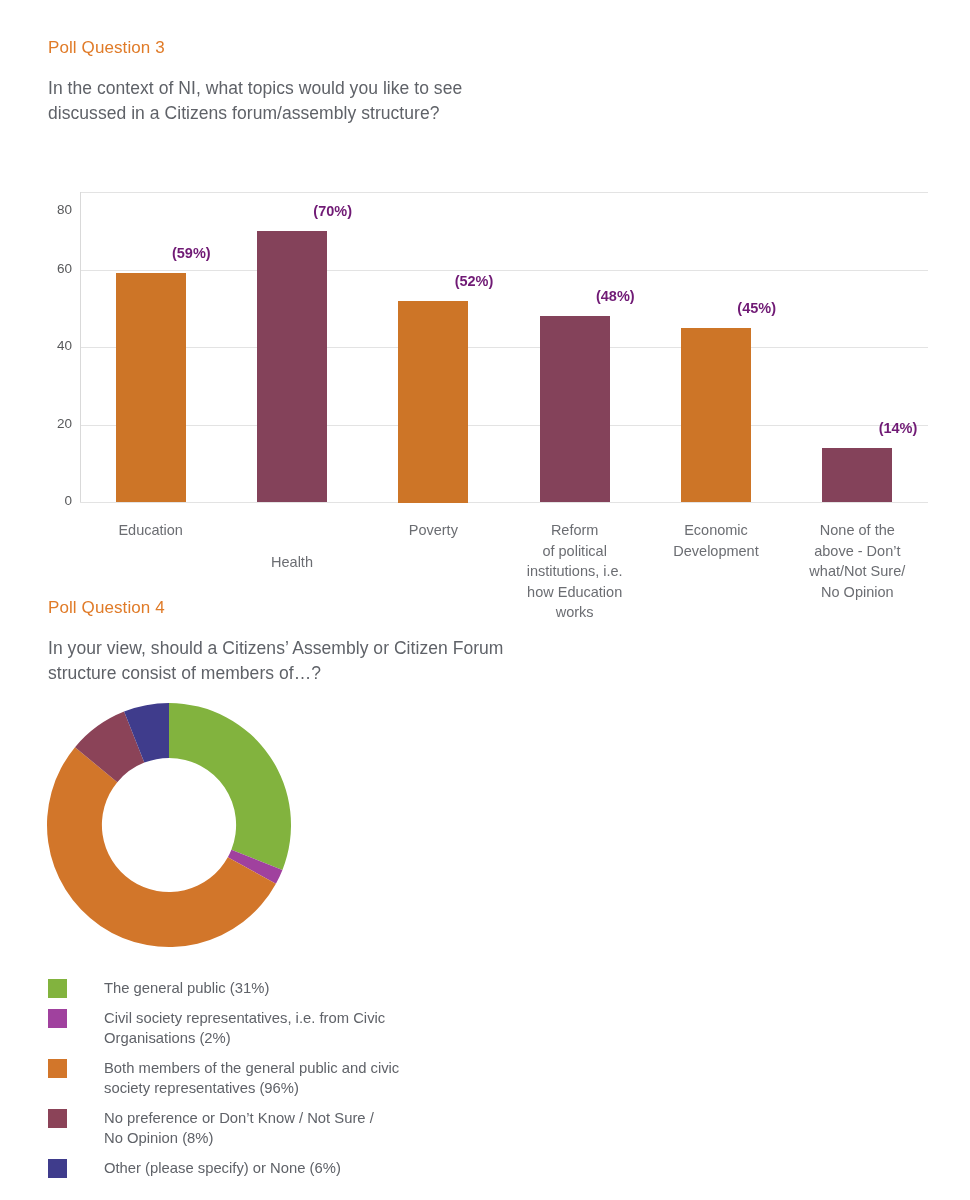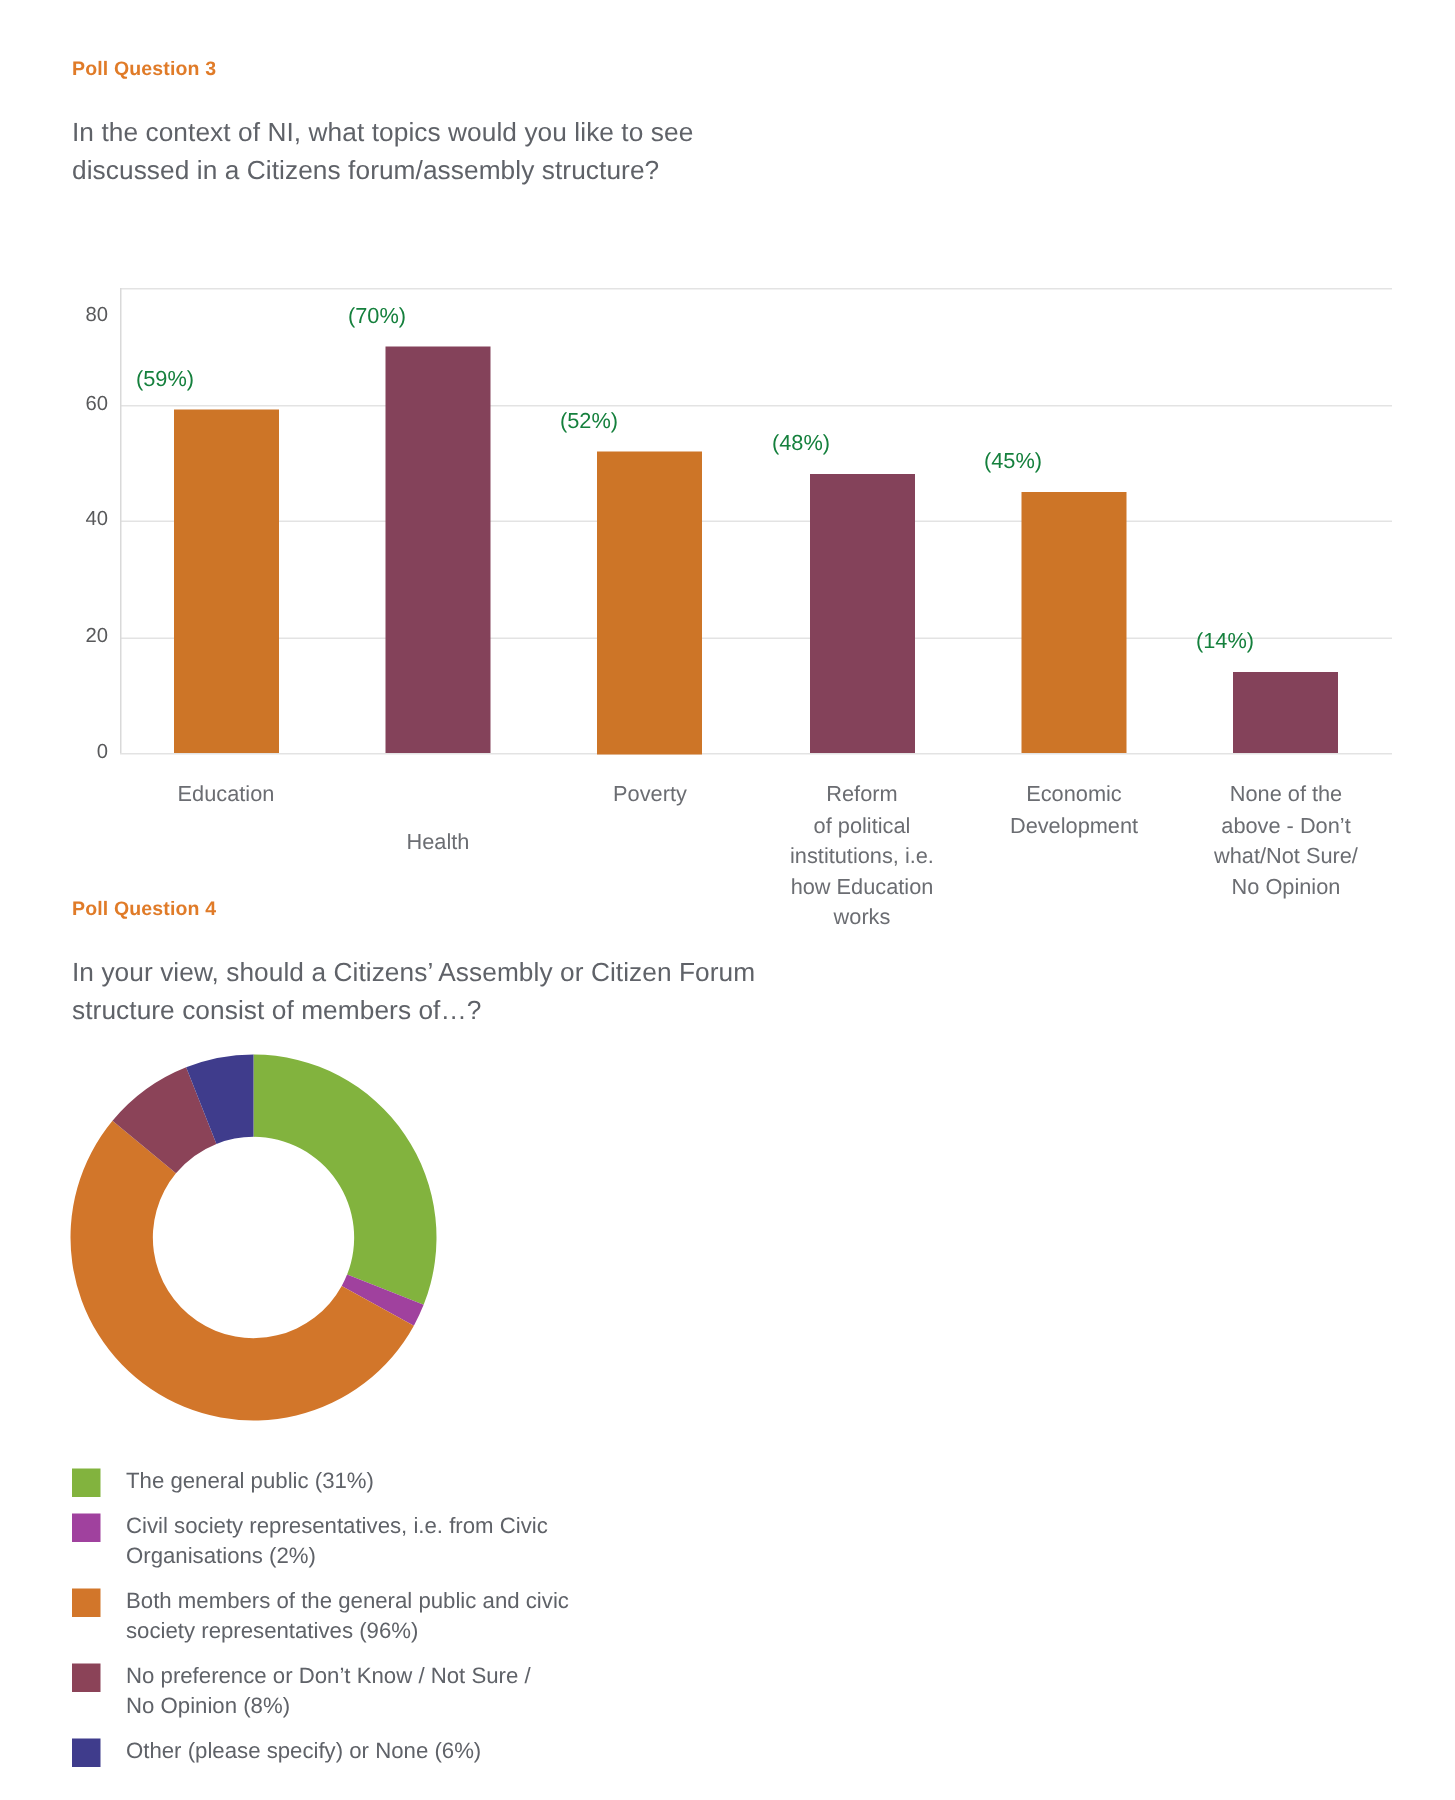--- a/index.html
+++ b/index.html
@@ -8,22 +8,22 @@
     height: 1200px;
     background: #ffffff;
     font-family: "Liberation Sans", sans-serif;
     overflow: hidden;
   }
   .page { position: relative; width: 970px; height: 1200px; background: #fff; }
 
   
   .q-heading {
     position: absolute;
-    font-size: 13px;
-    font-weight: bold;
+    font-size: 17px;
+    font-weight: normal;
     color: #e07b28;
     letter-spacing: 0.1px;
   }
   .q-text {
     position: absolute;
     font-size: 17.5px;
     line-height: 25px;
     color: #5f6268;
     letter-spacing: 0.05px;
   }
@@ -47,41 +47,43 @@
     width: 1px;
     background: #d9d9d9;
   }
   .bar {
     position: absolute;
     bottom: 0;
   }
   .bar-value {
     position: absolute;
     font-size: 14.5px;
-    color: #15803d;
-    text-align: left;
+    color: #701a75;
+    text-align: right;
     white-space: nowrap;
+    font-weight: bold;
   }
   .cat-label {
     position: absolute;
     font-size: 14.5px;
     line-height: 20.5px;
     color: #6b6d72;
     text-align: center;
   }
 
   
   .donut-wrap { position: absolute; left: 44px; top: 700px; width: 250px; height: 262px; }
 
   
   .legend { position: absolute; left: 48px; top: 978px; width: 520px; }
   .legend-item {
     display: flex;
     align-items: flex-start;
     margin-bottom: 9px;
+    gap: 20px;
   }
   .legend-swatch {
     width: 19px;
     height: 19px;
     flex: 0 0 19px;
     margin-top: 1px;
   }
   .legend-text {
     margin-left: 17px;
     font-size: 14.8px;

